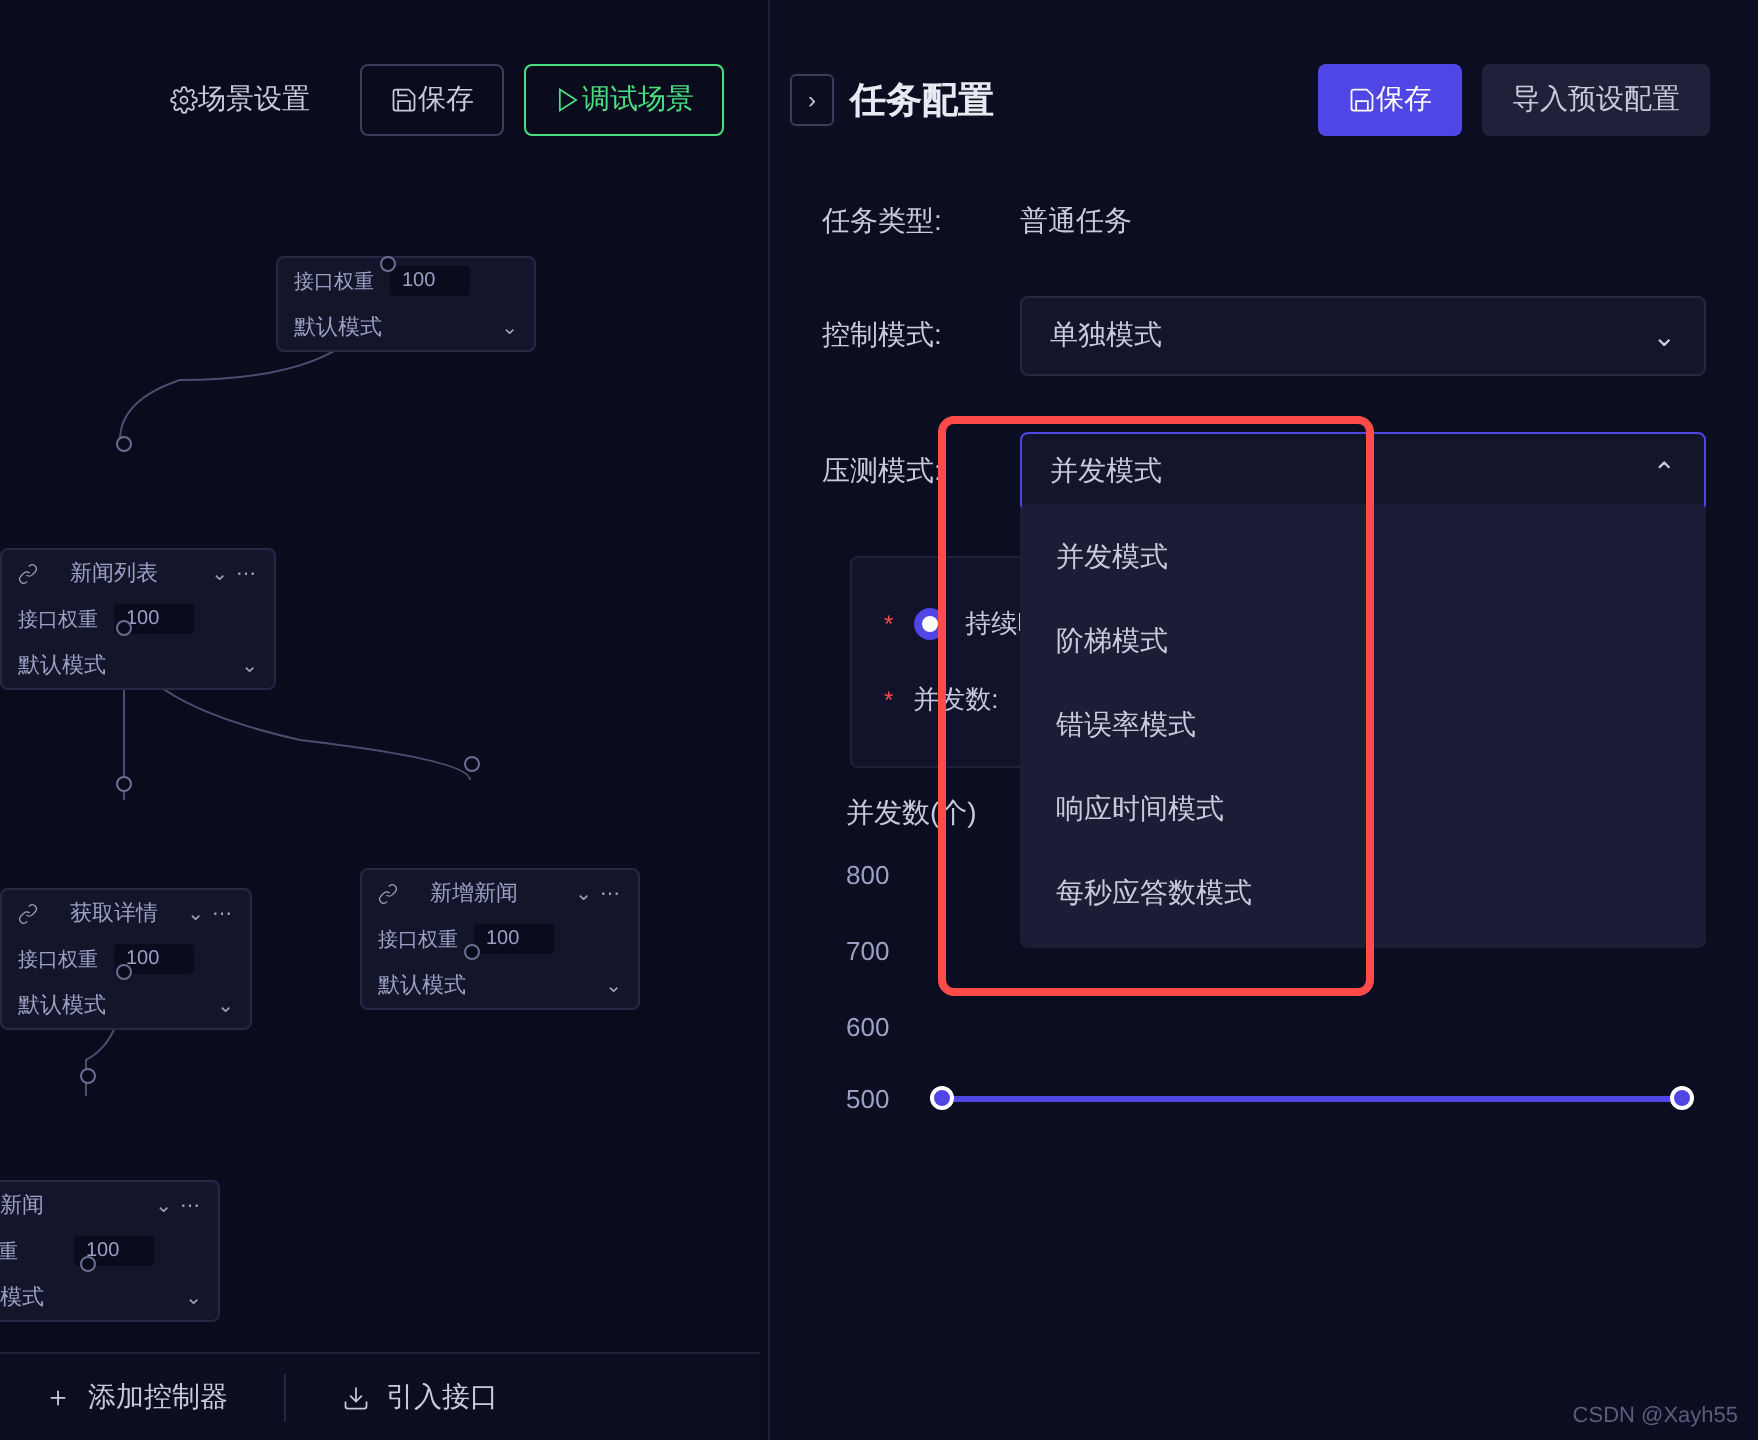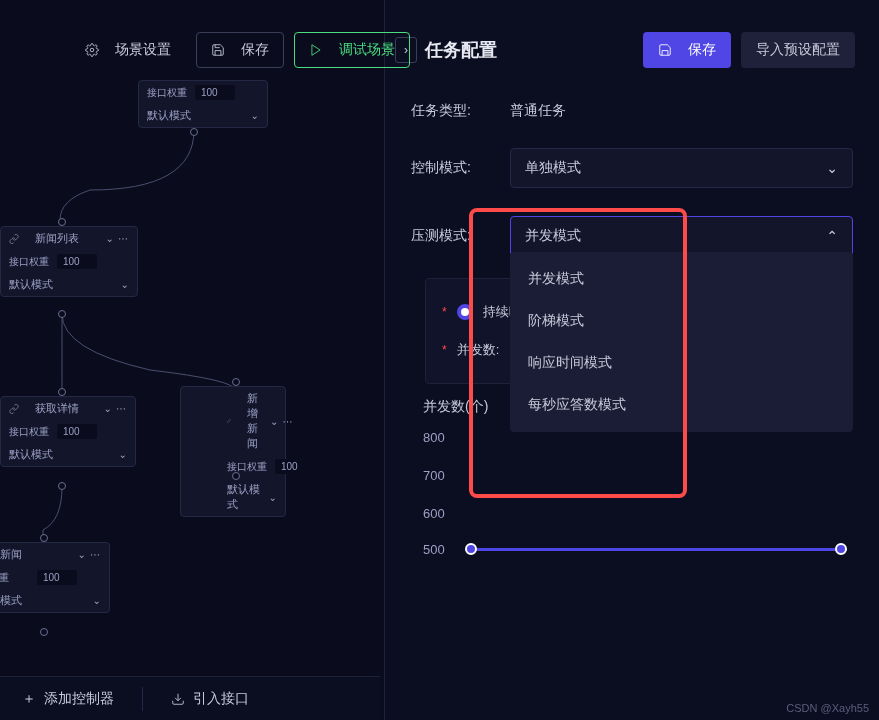--- a/index.html
+++ b/index.html
@@ -21,21 +21,21 @@
       position: absolute;
       top: 32px;
       left: 70px;
       display: flex;
       gap: 10px;
       z-index: 10;
     }
     .btn {
       display: flex;
       align-items: center;
-      gap: 16px;
+      gap: 0;
       padding: 8px 14px;
       border-radius: 4px;
       cursor: pointer;
       font-size: 14px;
       border: 1px solid transparent;
     }
     .btn-ghost {
       background: transparent;
       color: #c8cadb;
       border: 1px solid transparent;
@@ -73,20 +73,21 @@
       width: 380px;
       height: 620px;
     }
     .node {
       position: absolute;
       background: #13162b;
       border: 1px solid #252845;
       border-radius: 4px;
       font-size: 11px;
       color: #9ba0c4;
+      margin-top: 48px;
     }
     .node-header {
       display: flex;
       align-items: center;
       justify-content: space-between;
       padding: 4px 8px;
       gap: 6px;
     }
     .node-title {
       display: flex;
@@ -396,21 +397,21 @@
       <span class="node-row-value">100</span>
     </div>
     <div class="node-row" style="justify-content:space-between">
       <span>默认模式</span>
       <span class="chev">⌄</span>
     </div>
   </div>
   <div class="port" style="left:58px; top:148px;"></div>
   <div class="port" style="left:58px; top:240px;"></div>
 
-  <div class="node" style="left:0px; top:326px; width:136px;">
+  <div class="node" style="left:0px; top:326px; width:126px;">
     <div class="node-header">
       <span class="node-title">
           <svg class="icon-svg" style="width:10px;height:10px" viewBox="0 0 24 24">
             <path d="M10 13a5 5 0 0 0 7 0l4-4a5 5 0 0 0-7-7l-1 1"></path>
             <path d="M14 11a5 5 0 0 0-7 0l-4 4a5 5 0 0 0 7 7l1-1"></path>
           </svg>
           <span>获取详情</span>
         </span>
       <span class="node-controls">
           <span class="chev">⌄</span>
@@ -422,21 +423,21 @@
       <span class="node-row-value">100</span>
     </div>
     <div class="node-row" style="justify-content:space-between">
       <span>默认模式</span>
       <span class="chev">⌄</span>
     </div>
   </div>
   <div class="port" style="left:58px; top:318px;"></div>
   <div class="port" style="left:58px; top:412px;"></div>
 
-  <div class="node" style="left:180px; top:316px; width:106px;padding-left:38px;">
+  <div class="node" style="left:180px; top:316px; width:140px;">
     <div class="node-header">
       <span class="node-title">
           <svg class="icon-svg" style="width:10px;height:10px" viewBox="0 0 24 24">
             <path d="M10 13a5 5 0 0 0 7 0l4-4a5 5 0 0 0-7-7l-1 1"></path>
             <path d="M14 11a5 5 0 0 0-7 0l-4 4a5 5 0 0 0 7 7l1-1"></path>
           </svg>
           <span>新增新闻</span>
         </span>
       <span class="node-controls">
           <span class="chev">⌄</span>
@@ -533,20 +534,21 @@
     <div class="form-row" style="padding-left:0;padding-right:0;">
       <span class="form-label">压测模式:</span>
       <div class="select-box open">
         <span>并发模式</span>
         <span>⌃</span>
       </div>
     </div>
     <div class="dropdown-menu">
       <div class="dropdown-item">并发模式</div>
       <div class="dropdown-item">阶梯模式</div>
+      <div class="dropdown-item">错误率模式</div>
       <div class="dropdown-item">响应时间模式</div>
       <div class="dropdown-item">每秒应答数模式</div>
     </div>
   </div>
 
   <div class="inner-panel">
     <div class="inner-row">
       <span class="req">*</span>
       <span class="radio"></span>
       <span>持续时</span>

